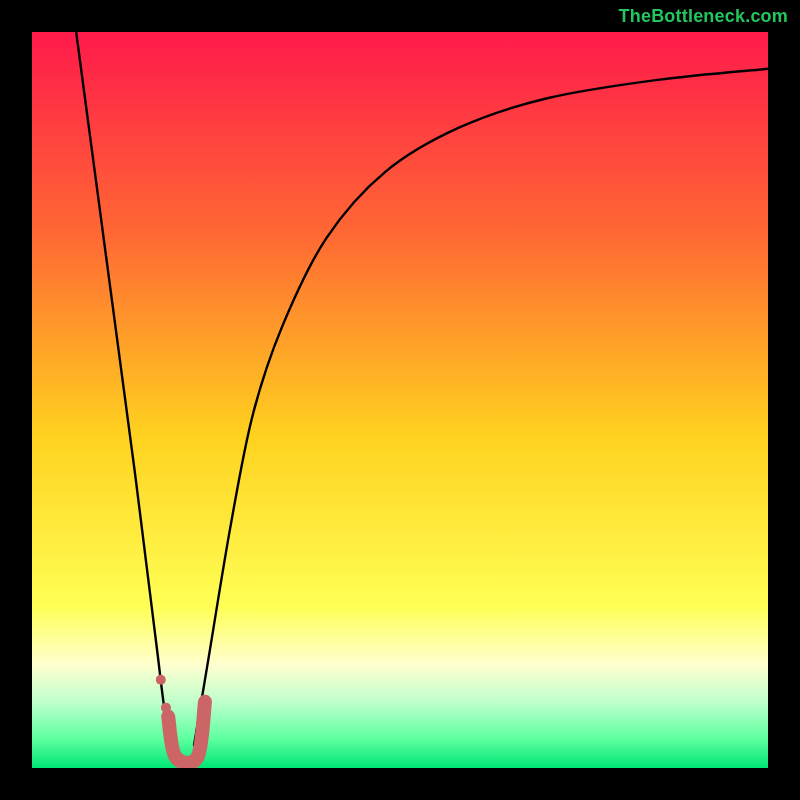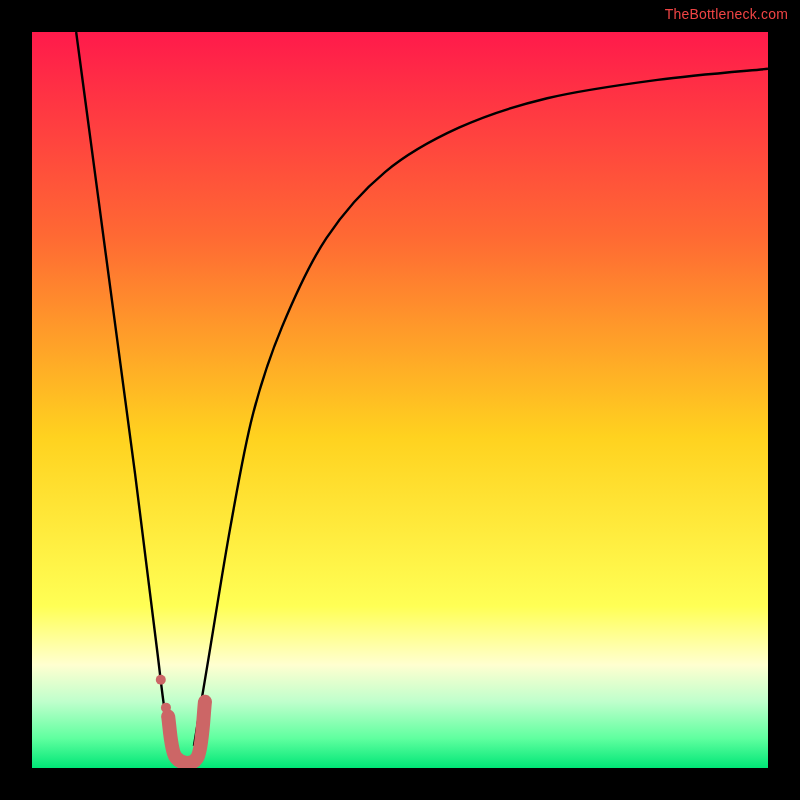--- a/index.html
+++ b/index.html
@@ -22,23 +22,23 @@
     left: 32px;
     top: 32px;
     width: 736px;
     height: 736px;
     overflow: hidden;
   }
   .watermark {
     position: absolute;
     top: 6px;
     right: 12px;
-    color: #ef4444;
-    font-size: 14px;
-    font-weight: 400;
+    color: #22c55e;
+    font-size: 18px;
+    font-weight: 700;
     letter-spacing: 0.2px;
     user-select: none;
   }
 </style>
 </head>
 <body>
 
 <div class="frame">
   <div class="plot">
     <svg id="chart-svg" width="736" height="736" viewBox="0 0 736 736">

